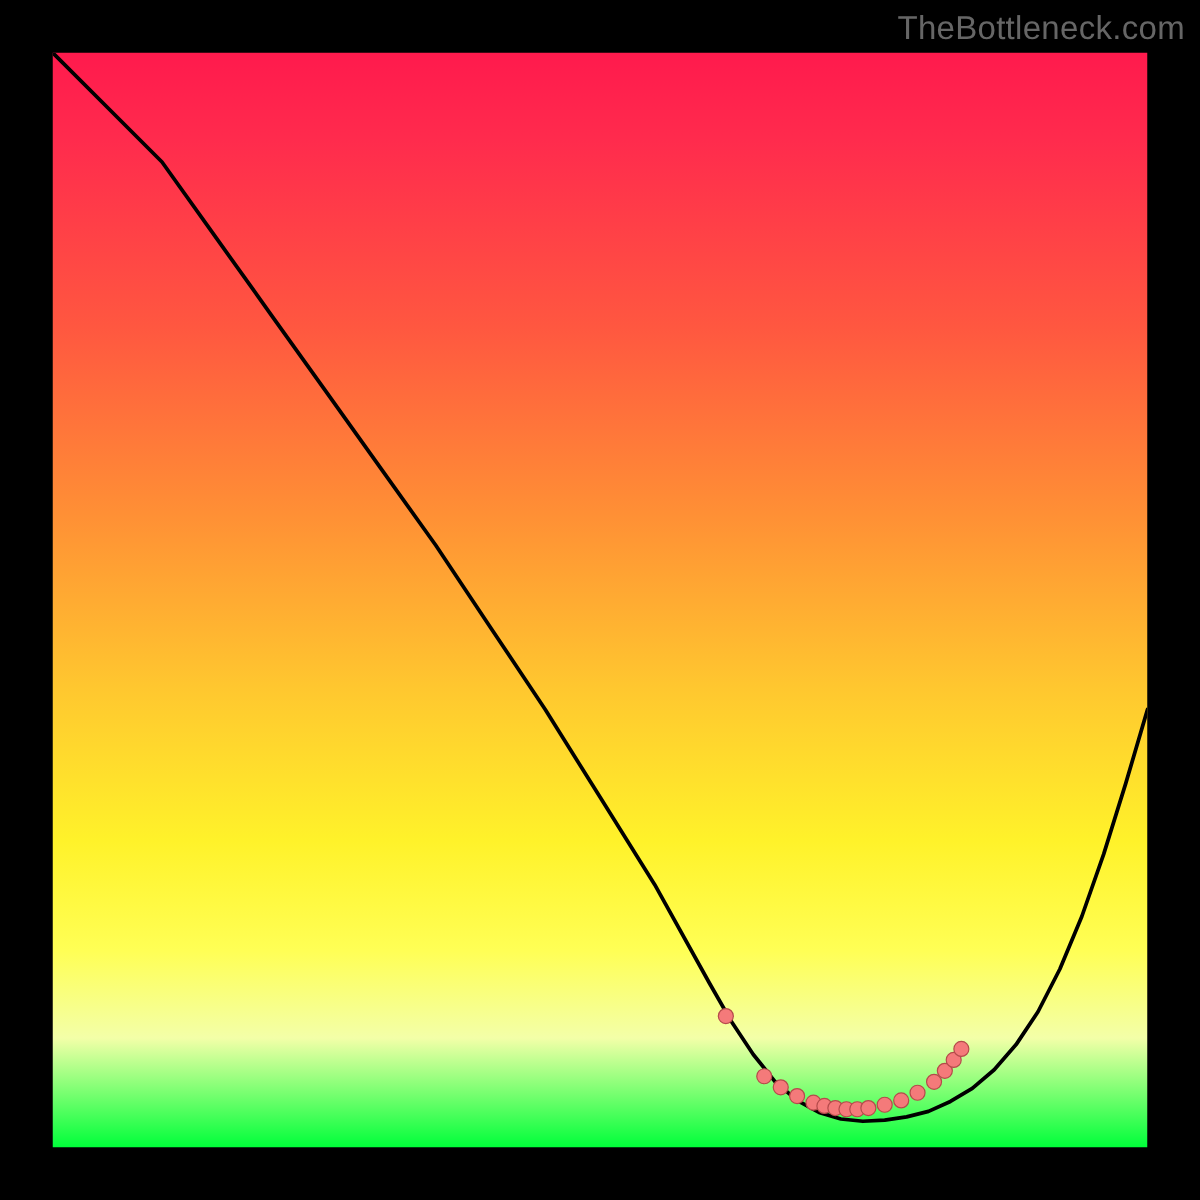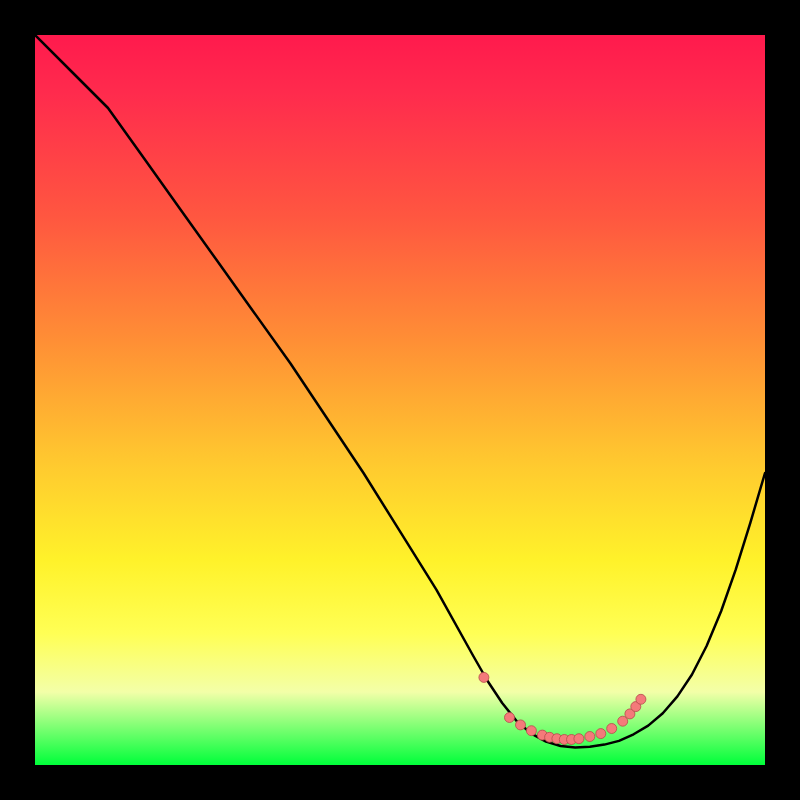--- a/index.html
+++ b/index.html
@@ -69,20 +69,21 @@
   .marker {
     fill: #f47a7a;
     stroke: #b54b4b;
     stroke-width: 0.8;
   }
 </style>
 </head>
 <body>
 
 <div class="outer">
+  <div class="watermark">TheBottleneck.com</div>
 
   <div class="plot">
     <div class="gradient"></div>
     <svg class="curve" viewBox="0 0 730 730" preserveAspectRatio="none">
       <path class="curve-path" d="M0.0 0.0 L36.5 36.5 L73.0 73.0 L109.5 124.1 L146.0 175.2 L182.5 226.3 L219.0 277.4 L255.5 328.5 L292.0 383.3 L328.5 438.0 L365.0 496.4 L401.5 554.8 L438.0 620.5 L452.6 646.0 L467.2 668.0 L481.8 686.2 L496.4 698.6 L511.0 706.6 L525.6 711.0 L540.2 712.5 L554.8 711.8 L569.4 709.6 L584.0 705.9 L598.6 699.3 L613.2 690.6 L627.8 678.2 L642.4 661.4 L657.0 639.5 L671.6 611.0 L686.2 576.0 L700.8 534.4 L715.4 487.6 L730.0 438.0"></path>
       <g>
           <circle class="marker" cx="448.9" cy="642.4" r="5"></circle>
           <circle class="marker" cx="474.5" cy="682.5" r="5"></circle>
           <circle class="marker" cx="485.5" cy="689.9" r="5"></circle>
           <circle class="marker" cx="496.4" cy="695.7" r="5"></circle>

